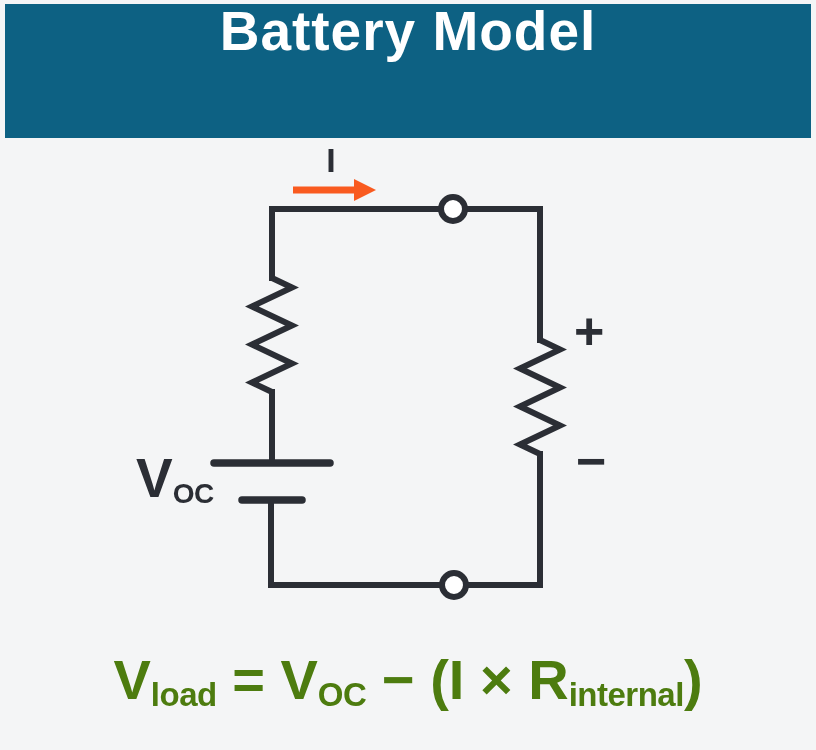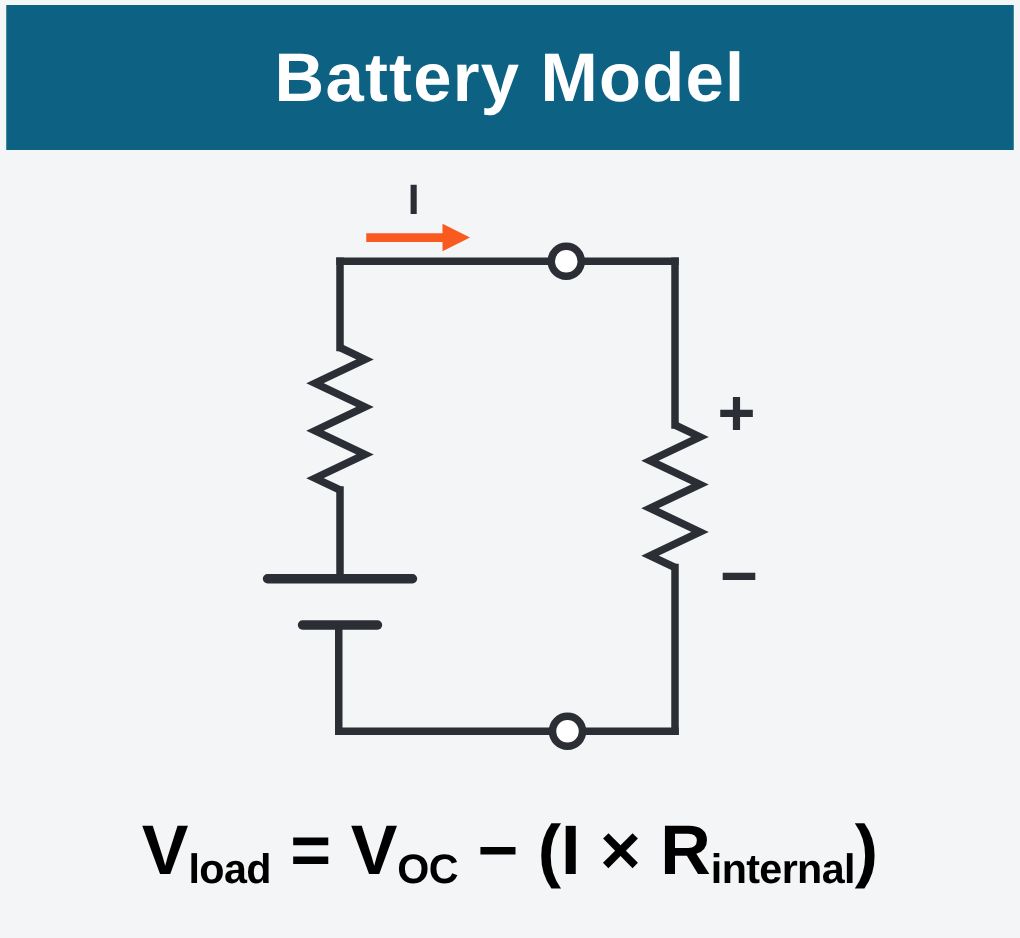--- a/index.html
+++ b/index.html
@@ -14,24 +14,24 @@
     height: 750px;
     background: #f4f5f6;
     overflow: hidden;
   }
   
   .banner {
     position: absolute;
     left: 5px;
     top: 4px;
     width: 806px;
-    height: 116px;
+    height: 134px;
     background: #0d6183;
     display: flex;
-    align-items: center;
+    align-items: flex-start;
     justify-content: center;
   }
   .banner h1 {
     margin: 0;
     color: #ffffff;
     font-size: 55px;
     font-weight: 700;
     letter-spacing: 1px;
     line-height: 1;
   }
@@ -88,21 +88,21 @@
     width: 26px;
     text-align: center;
   }
   
   .formula {
     position: absolute;
     left: 0;
     top: 652px;
     width: 100%;
     text-align: center;
-    color: #000000;
+    color: #4d7c0f;
     font-weight: 700;
     line-height: 1;
   }
   .formula span { white-space: pre; }
   .formula .fmain { font-size: 56px; }
   .formula .fsub {
     font-size: 33px;
     position: relative;
     top: 0.22em;
     letter-spacing: -0.5px;
@@ -135,20 +135,21 @@
     <circle class="node" cx="454" cy="585" r="12"></circle>
     <g class="arrow">
       <line x1="293" y1="190" x2="357" y2="190"></line>
       <polygon points="354,179 376,190 354,201"></polygon>
     </g>
   </svg>
 
   <div class="lbl cur" style="left:318px; top:143px;">I</div>
 
 
+  <div class="lbl" style="left:136px; top:451px;"><span class="main">V</span><span class="sub">OC</span></div>
 
   <div class="lbl sign" style="left:574px; top:305px;">+</div>
 
 
   <div class="lbl sign" style="left:576px; top:435px;">−</div>
 
   <div class="formula"><span class="fmain">V</span><span class="fsub">load</span><span class="fmain"> = </span><span class="fmain">V</span><span class="fsub">OC</span><span class="fmain"> − (</span><span class="fmain">I</span><span class="fmain"> × </span><span class="fmain">R</span><span class="fsub">internal</span><span class="fmain">)</span></div>
 
 </div>
 

